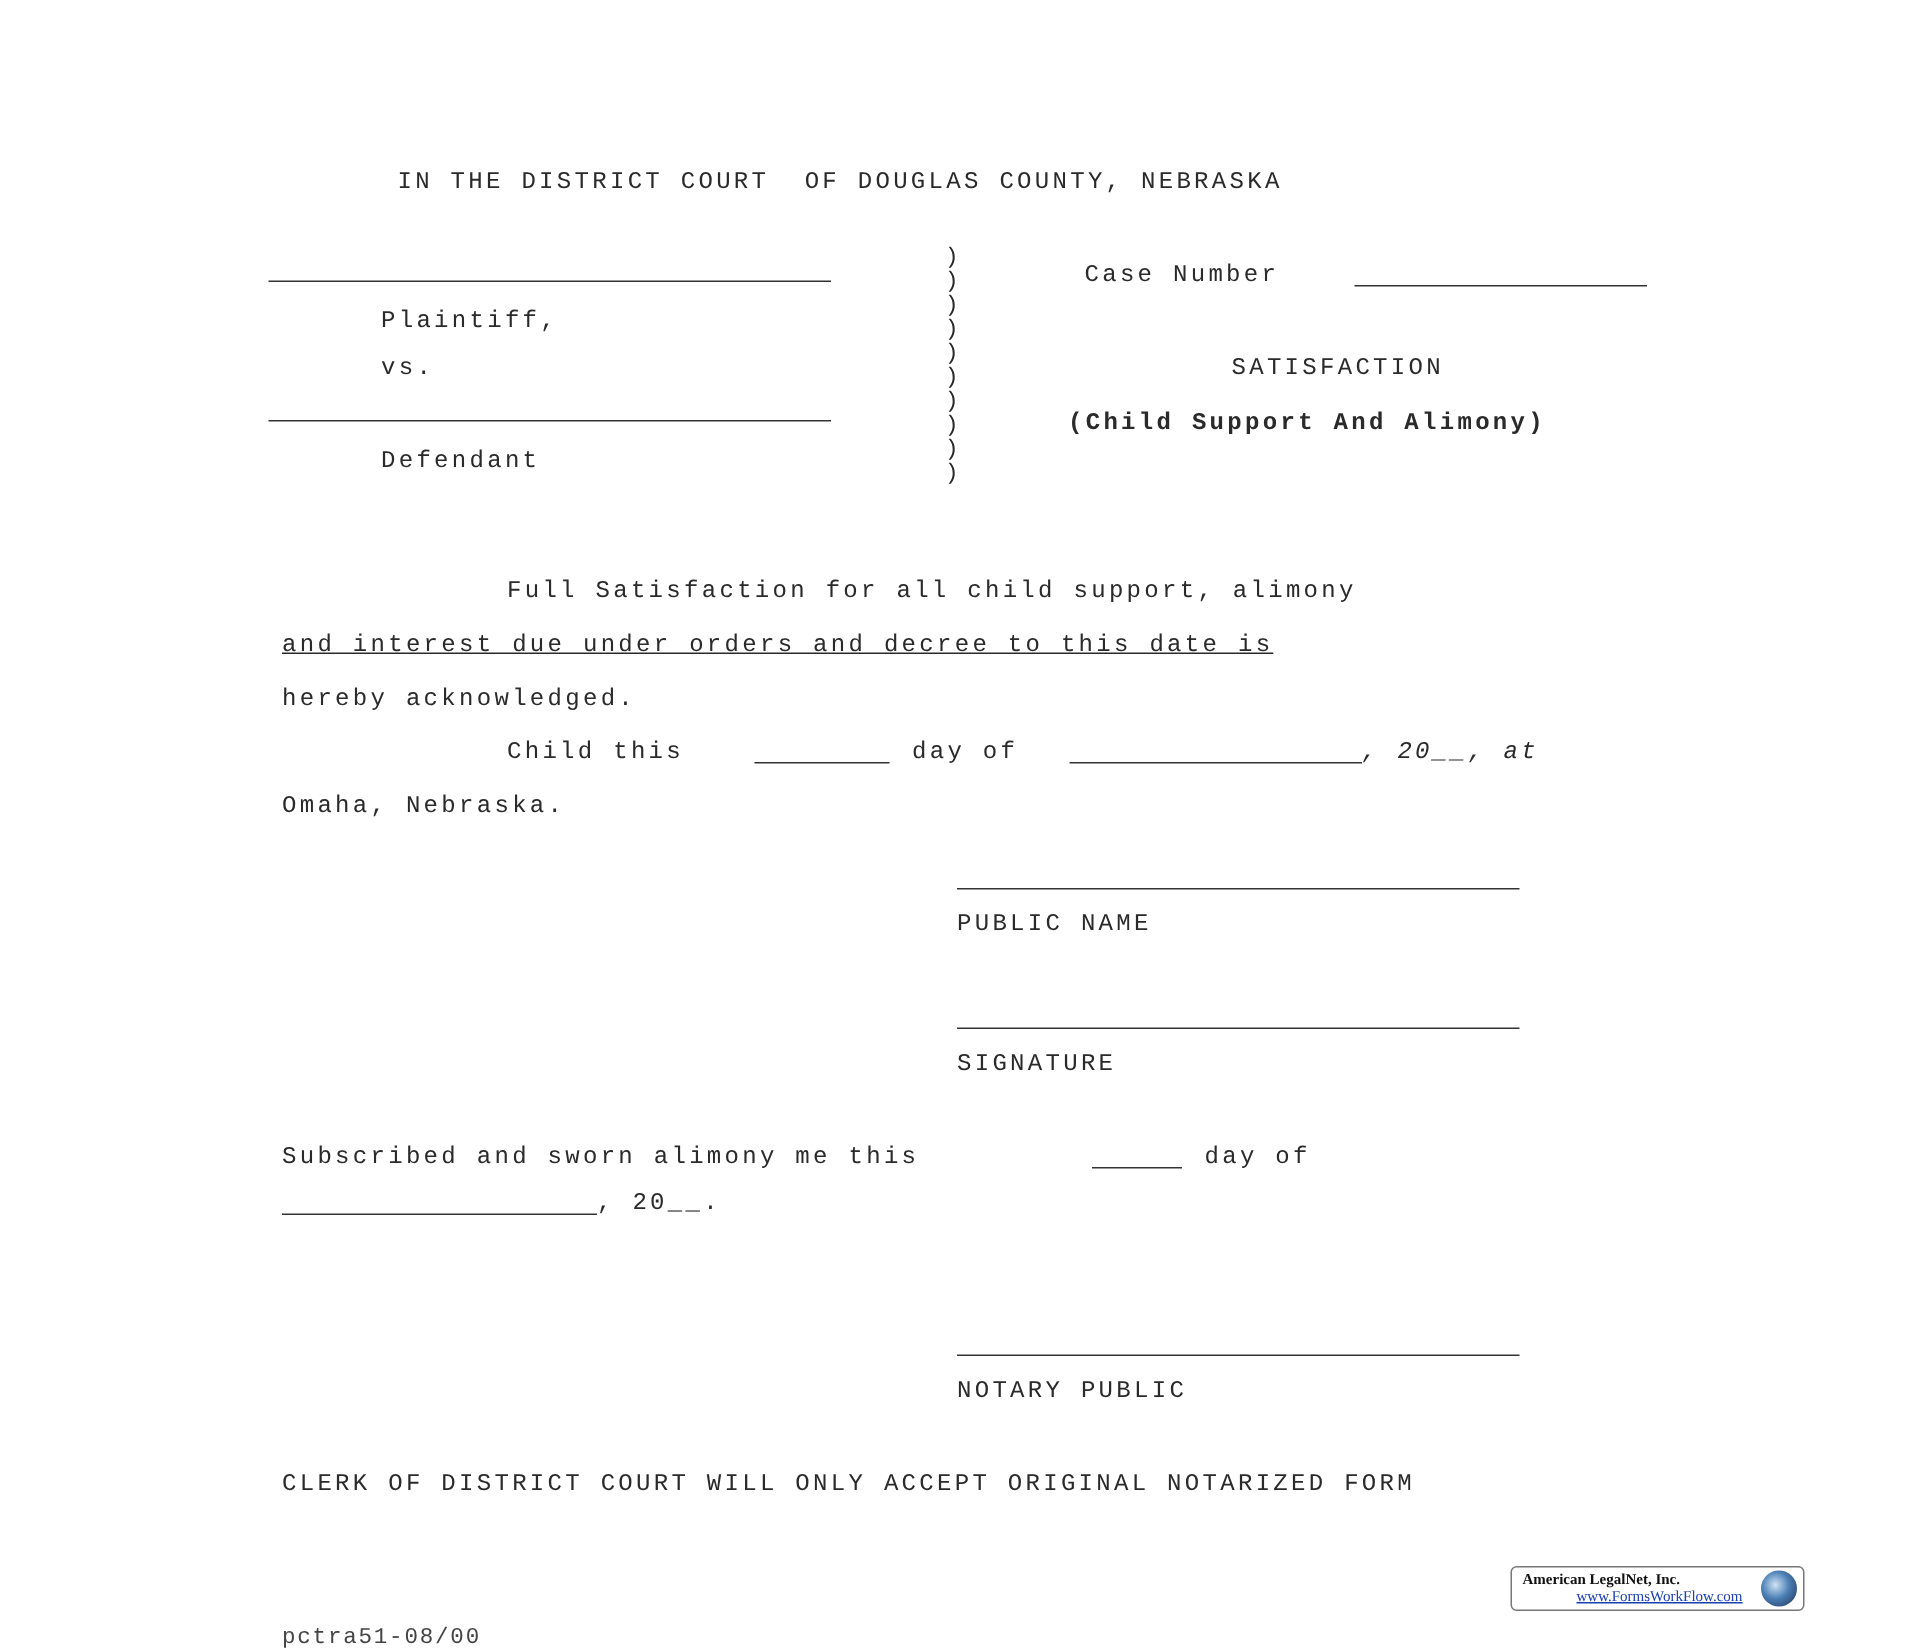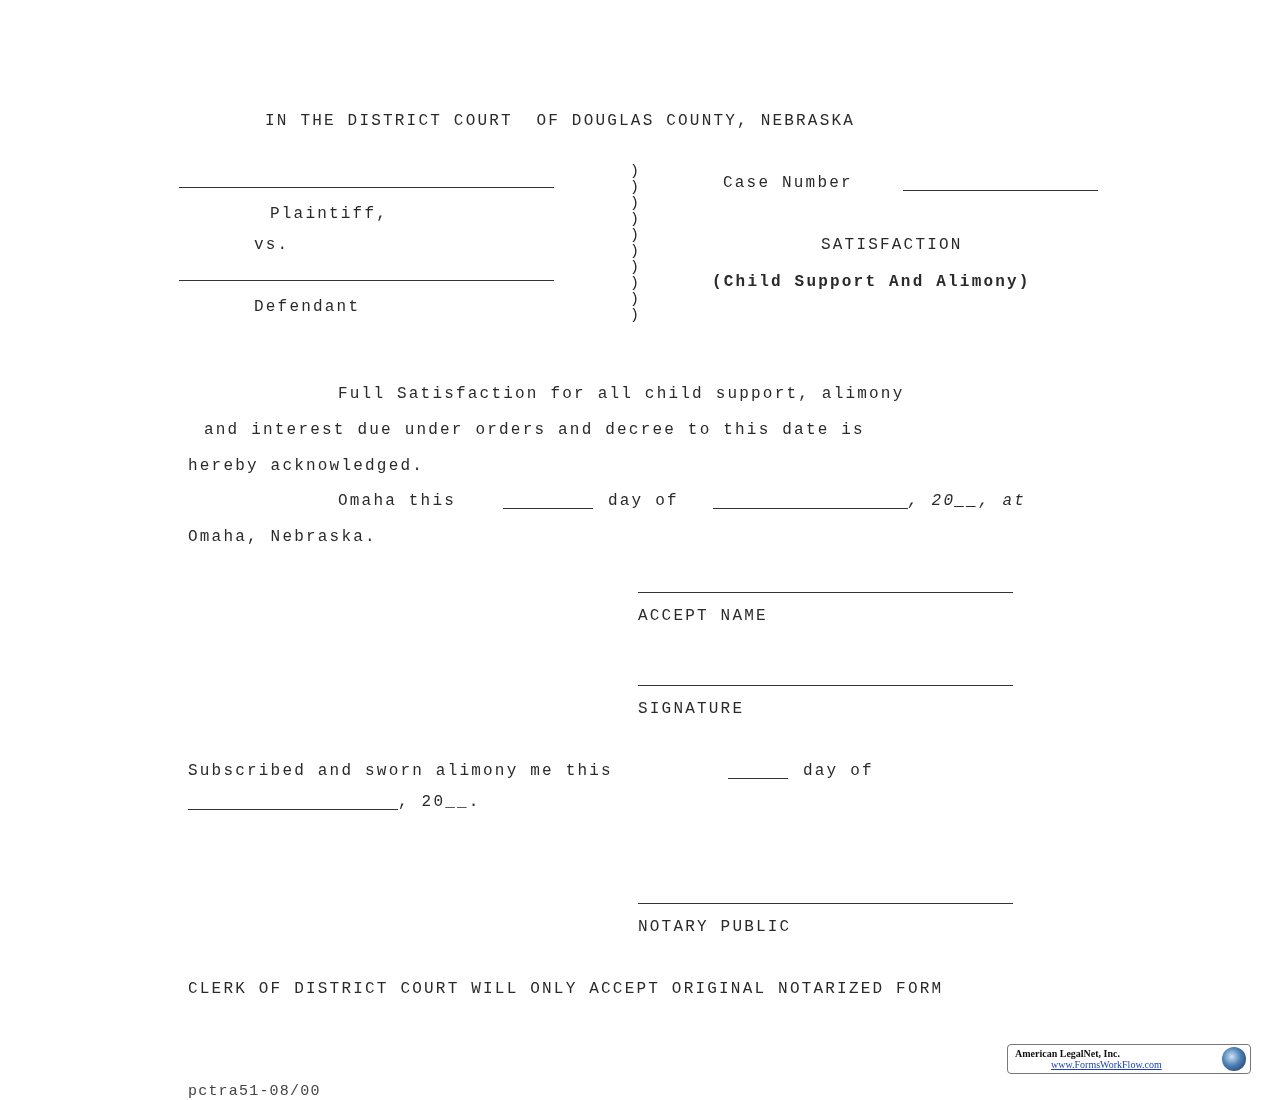--- a/index.html
+++ b/index.html
@@ -2,36 +2,36 @@
 <html><head>
 <meta charset="utf-8">
 <style>
   html, body { margin:0; padding:0; background:#ffffff; }
   body { width:1275px; height:1100px; position:relative; overflow:hidden;
          font-family:"Liberation Mono", "DejaVu Sans Mono", monospace; color:#2a2a2a; }
   .t { position:absolute; white-space:pre; font-size:16px; letter-spacing:2.2px; line-height:20px; }
   .line { position:absolute; height:0; border-top:1px solid #333; }
   .paren { position:absolute; left:630px; font-size:15px; line-height:16px; white-space:pre; }
   .logo { position:absolute; left:1007px; top:1044px; width:194px; height:28px;
-          border:1px solid #777; border-radius:4px; background:#fff;padding-left:48px; }
+          border:1px solid #777; border-radius:4px; background:#fff; }
   .logo .l1 { position:absolute; left:7px; top:3px; font-family:"Liberation Serif", serif;
               font-weight:bold; font-size:10px; color:#111; white-space:pre; }
   .logo .l2 { position:absolute; left:7px; top:14px; font-family:"Liberation Serif", serif;
               font-size:10px; color:#1a3fb0; text-decoration:underline; white-space:pre;margin-left:36px; }
   .logo .globe { position:absolute; right:4px; top:2px; width:24px; height:24px; border-radius:50%;
                  background:radial-gradient(circle at 40% 40%, #cfe3f5 0%, #4b7fb5 45%, #1d2f4f 100%); }
   .footer { position:absolute; left:188px; top:1083px; font-size:15px; letter-spacing:1.2px; color:#444; white-space:pre; }
 </style>
 </head>
 <body>
 
 <div class="t" style="left:265px; top:111px;">IN THE DISTRICT COURT  OF DOUGLAS COUNTY, NEBRASKA</div>
 
 <div class="line" style="left:179px; top:187px; width:375px;"></div>
-<div class="t" style="left:254px; top:204px;margin-left:16px;">Plaintiff,</div>
+<div class="t" style="left:254px; top:204px;">Plaintiff,</div>
 <div class="t" style="left:254px; top:235px;">vs.</div>
 <div class="line" style="left:179px; top:280px; width:375px;"></div>
 <div class="t" style="left:254px; top:297px;">Defendant</div>
 
 <div class="paren" style="top:164px;">)
 )
 )
 )
 )
 )
@@ -39,32 +39,32 @@
 )
 )
 )</div>
 
 <div class="t" style="left:723px; top:173px;">Case Number</div>
 <div class="line" style="left:903px; top:190px; width:195px;"></div>
 <div class="t" style="left:821px; top:235px;">SATISFACTION</div>
 <div class="t" style="left:712px; top:272px;font-weight:bold;">(Child Support And Alimony)</div>
 
 <div class="t" style="left:338px; top:384px;">Full Satisfaction for all child support, alimony</div>
-<div class="t" style="left:204px; top:420px;">and interest due under orders and decree to this date is</div>
+<div class="t" style="left:188px; top:420px;text-decoration:underline;">and interest due under orders and decree to this date is</div>
 <div class="t" style="left:188px; top:456px;">hereby acknowledged.</div>
 
-<div class="t" style="left:338px; top:491px;">Omaha this</div>
+<div class="t" style="left:338px; top:491px;">Child this</div>
 <div class="line" style="left:503px; top:508px; width:90px;"></div>
 <div class="t" style="left:608px; top:491px;">day of</div>
 <div class="line" style="left:713px; top:508px; width:195px;"></div>
 <div class="t" style="left:908px; top:491px;font-style:italic;">, 20__, at</div>
 <div class="t" style="left:188px; top:527px;">Omaha, Nebraska.</div>
 
 <div class="line" style="left:638px; top:592px; width:375px;"></div>
-<div class="t" style="left:638px; top:606px;">ACCEPT NAME</div>
+<div class="t" style="left:638px; top:606px;">PUBLIC NAME</div>
 <div class="line" style="left:638px; top:685px; width:375px;"></div>
 <div class="t" style="left:638px; top:699px;">SIGNATURE</div>
 
 <div class="t" style="left:188px; top:761px;">Subscribed and sworn alimony me this</div>
 <div class="line" style="left:728px; top:778px; width:60px;"></div>
 <div class="t" style="left:803px; top:761px;">day of</div>
 <div class="line" style="left:188px; top:809px; width:210px;"></div>
 <div class="t" style="left:398px; top:792px;text-align:center;">, 20__.</div>
 
 <div class="line" style="left:638px; top:903px; width:375px;"></div>

